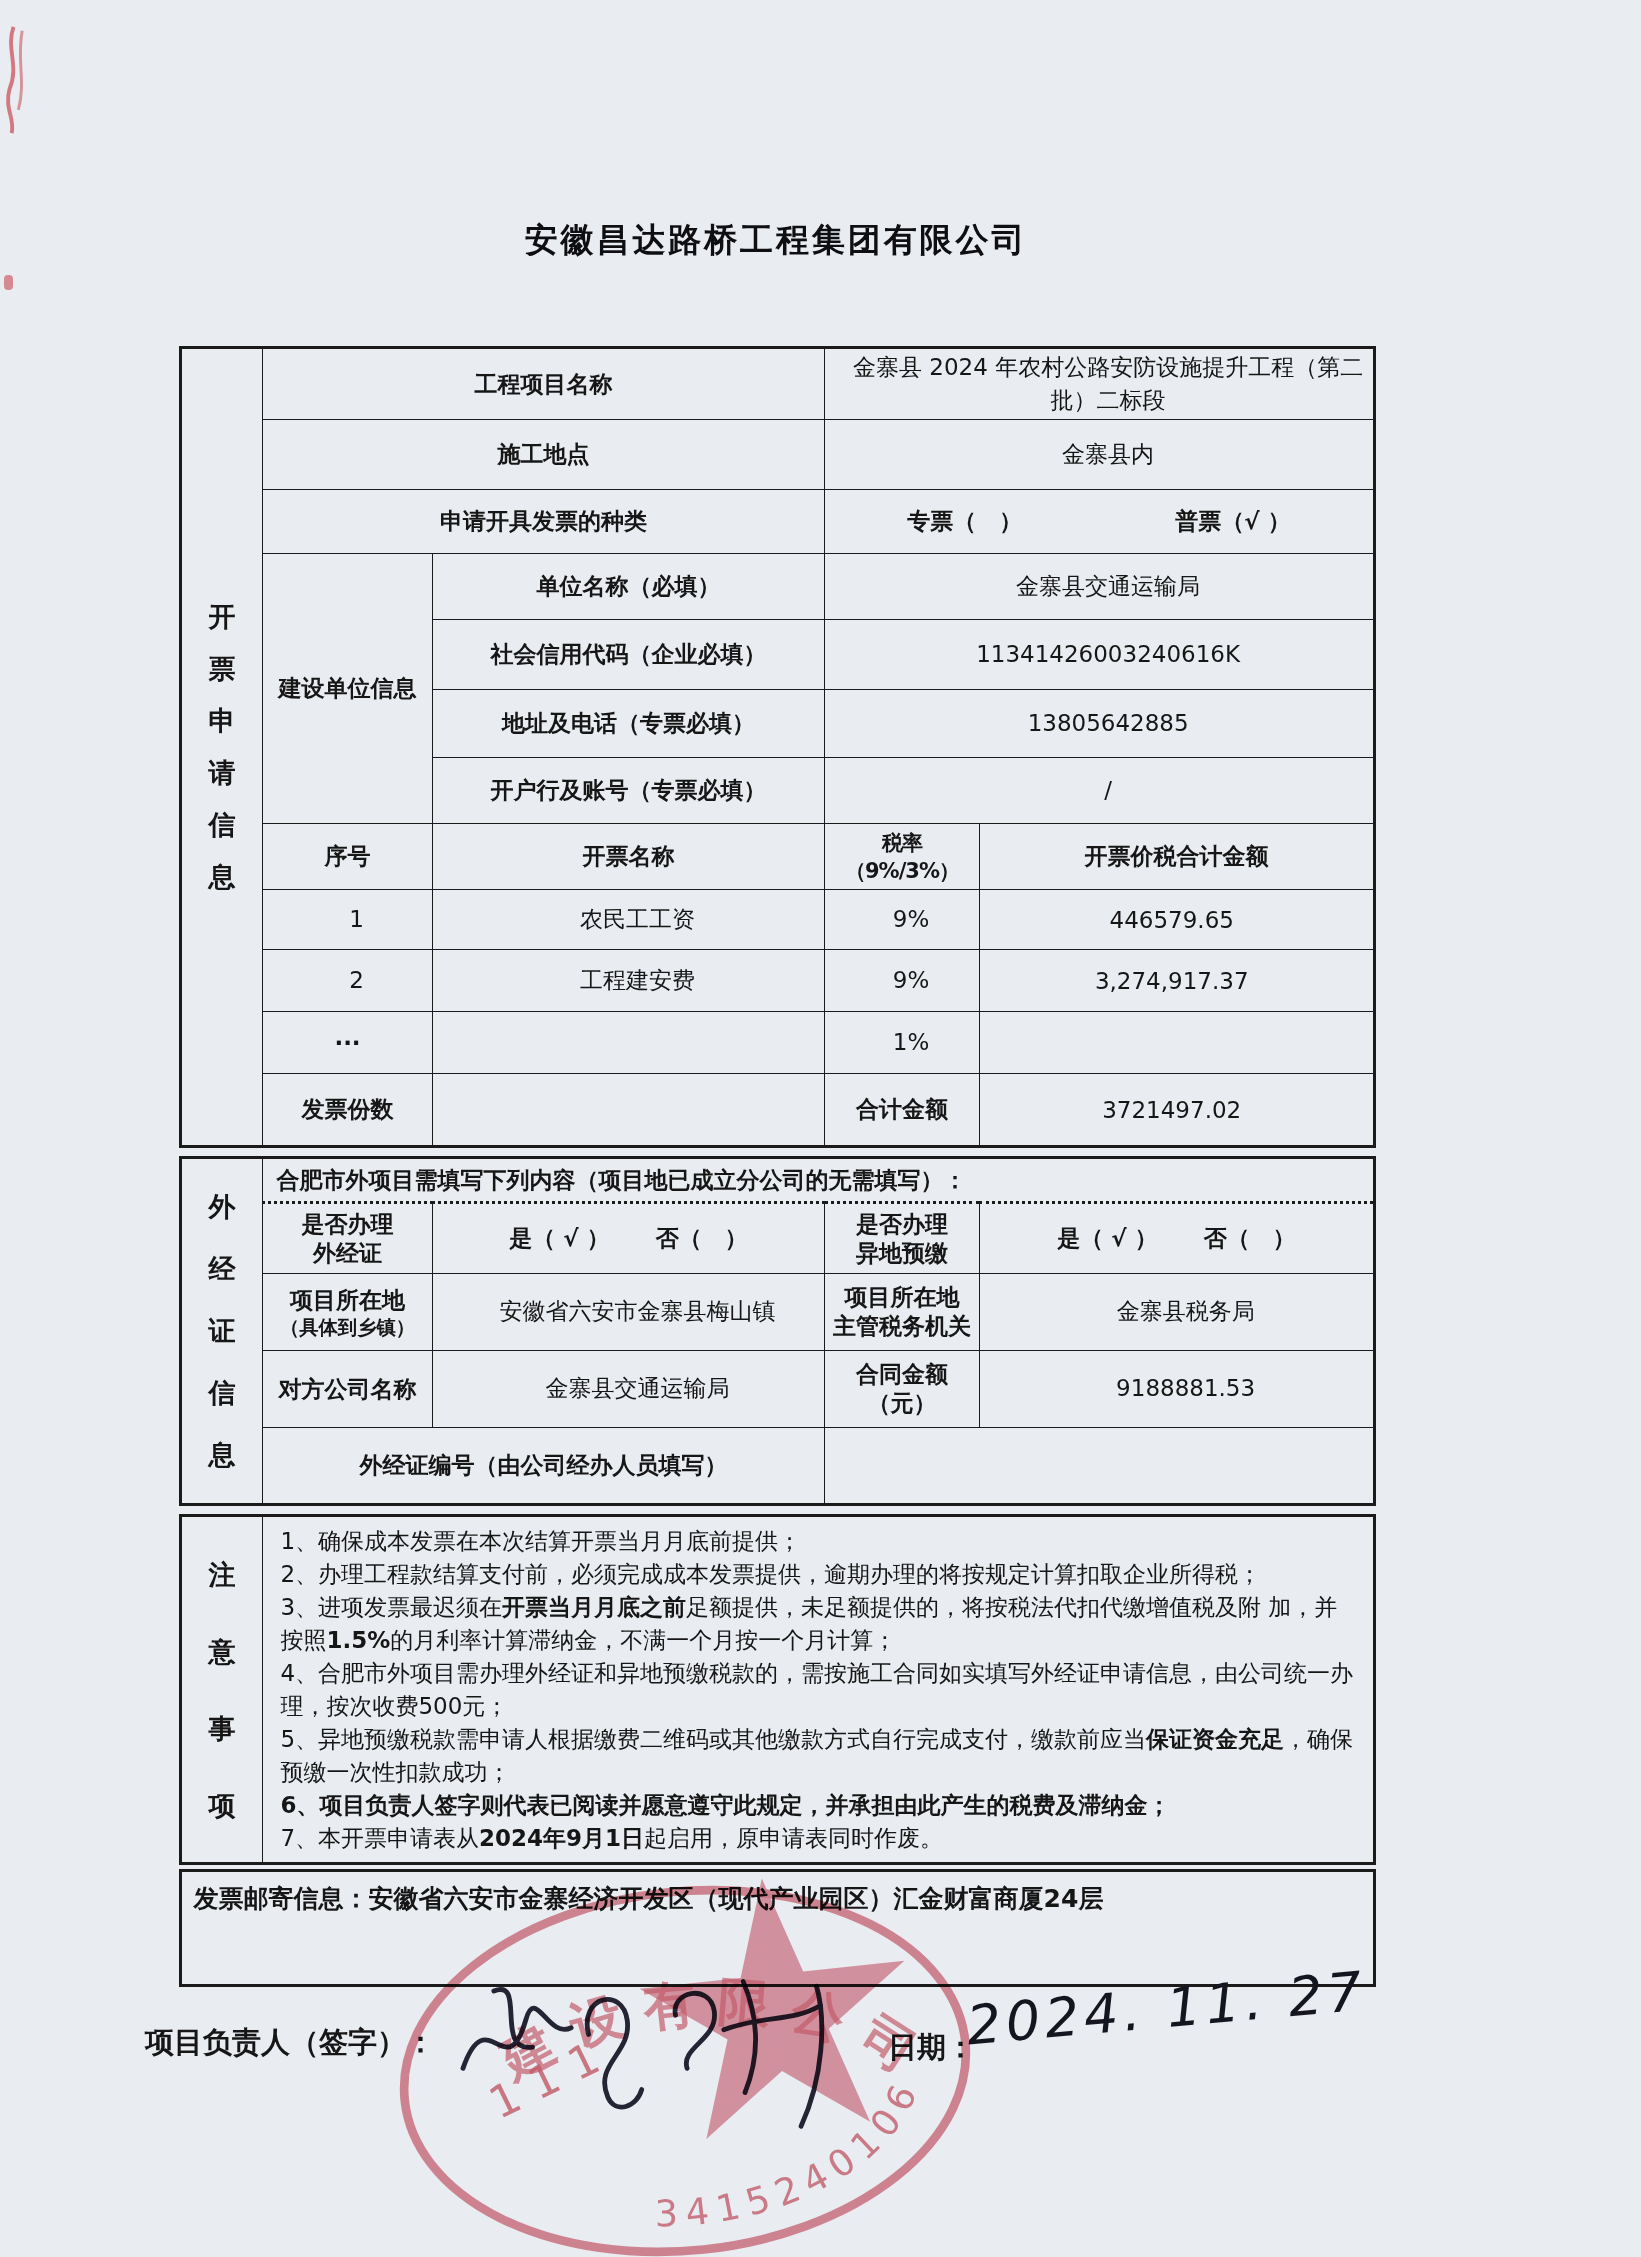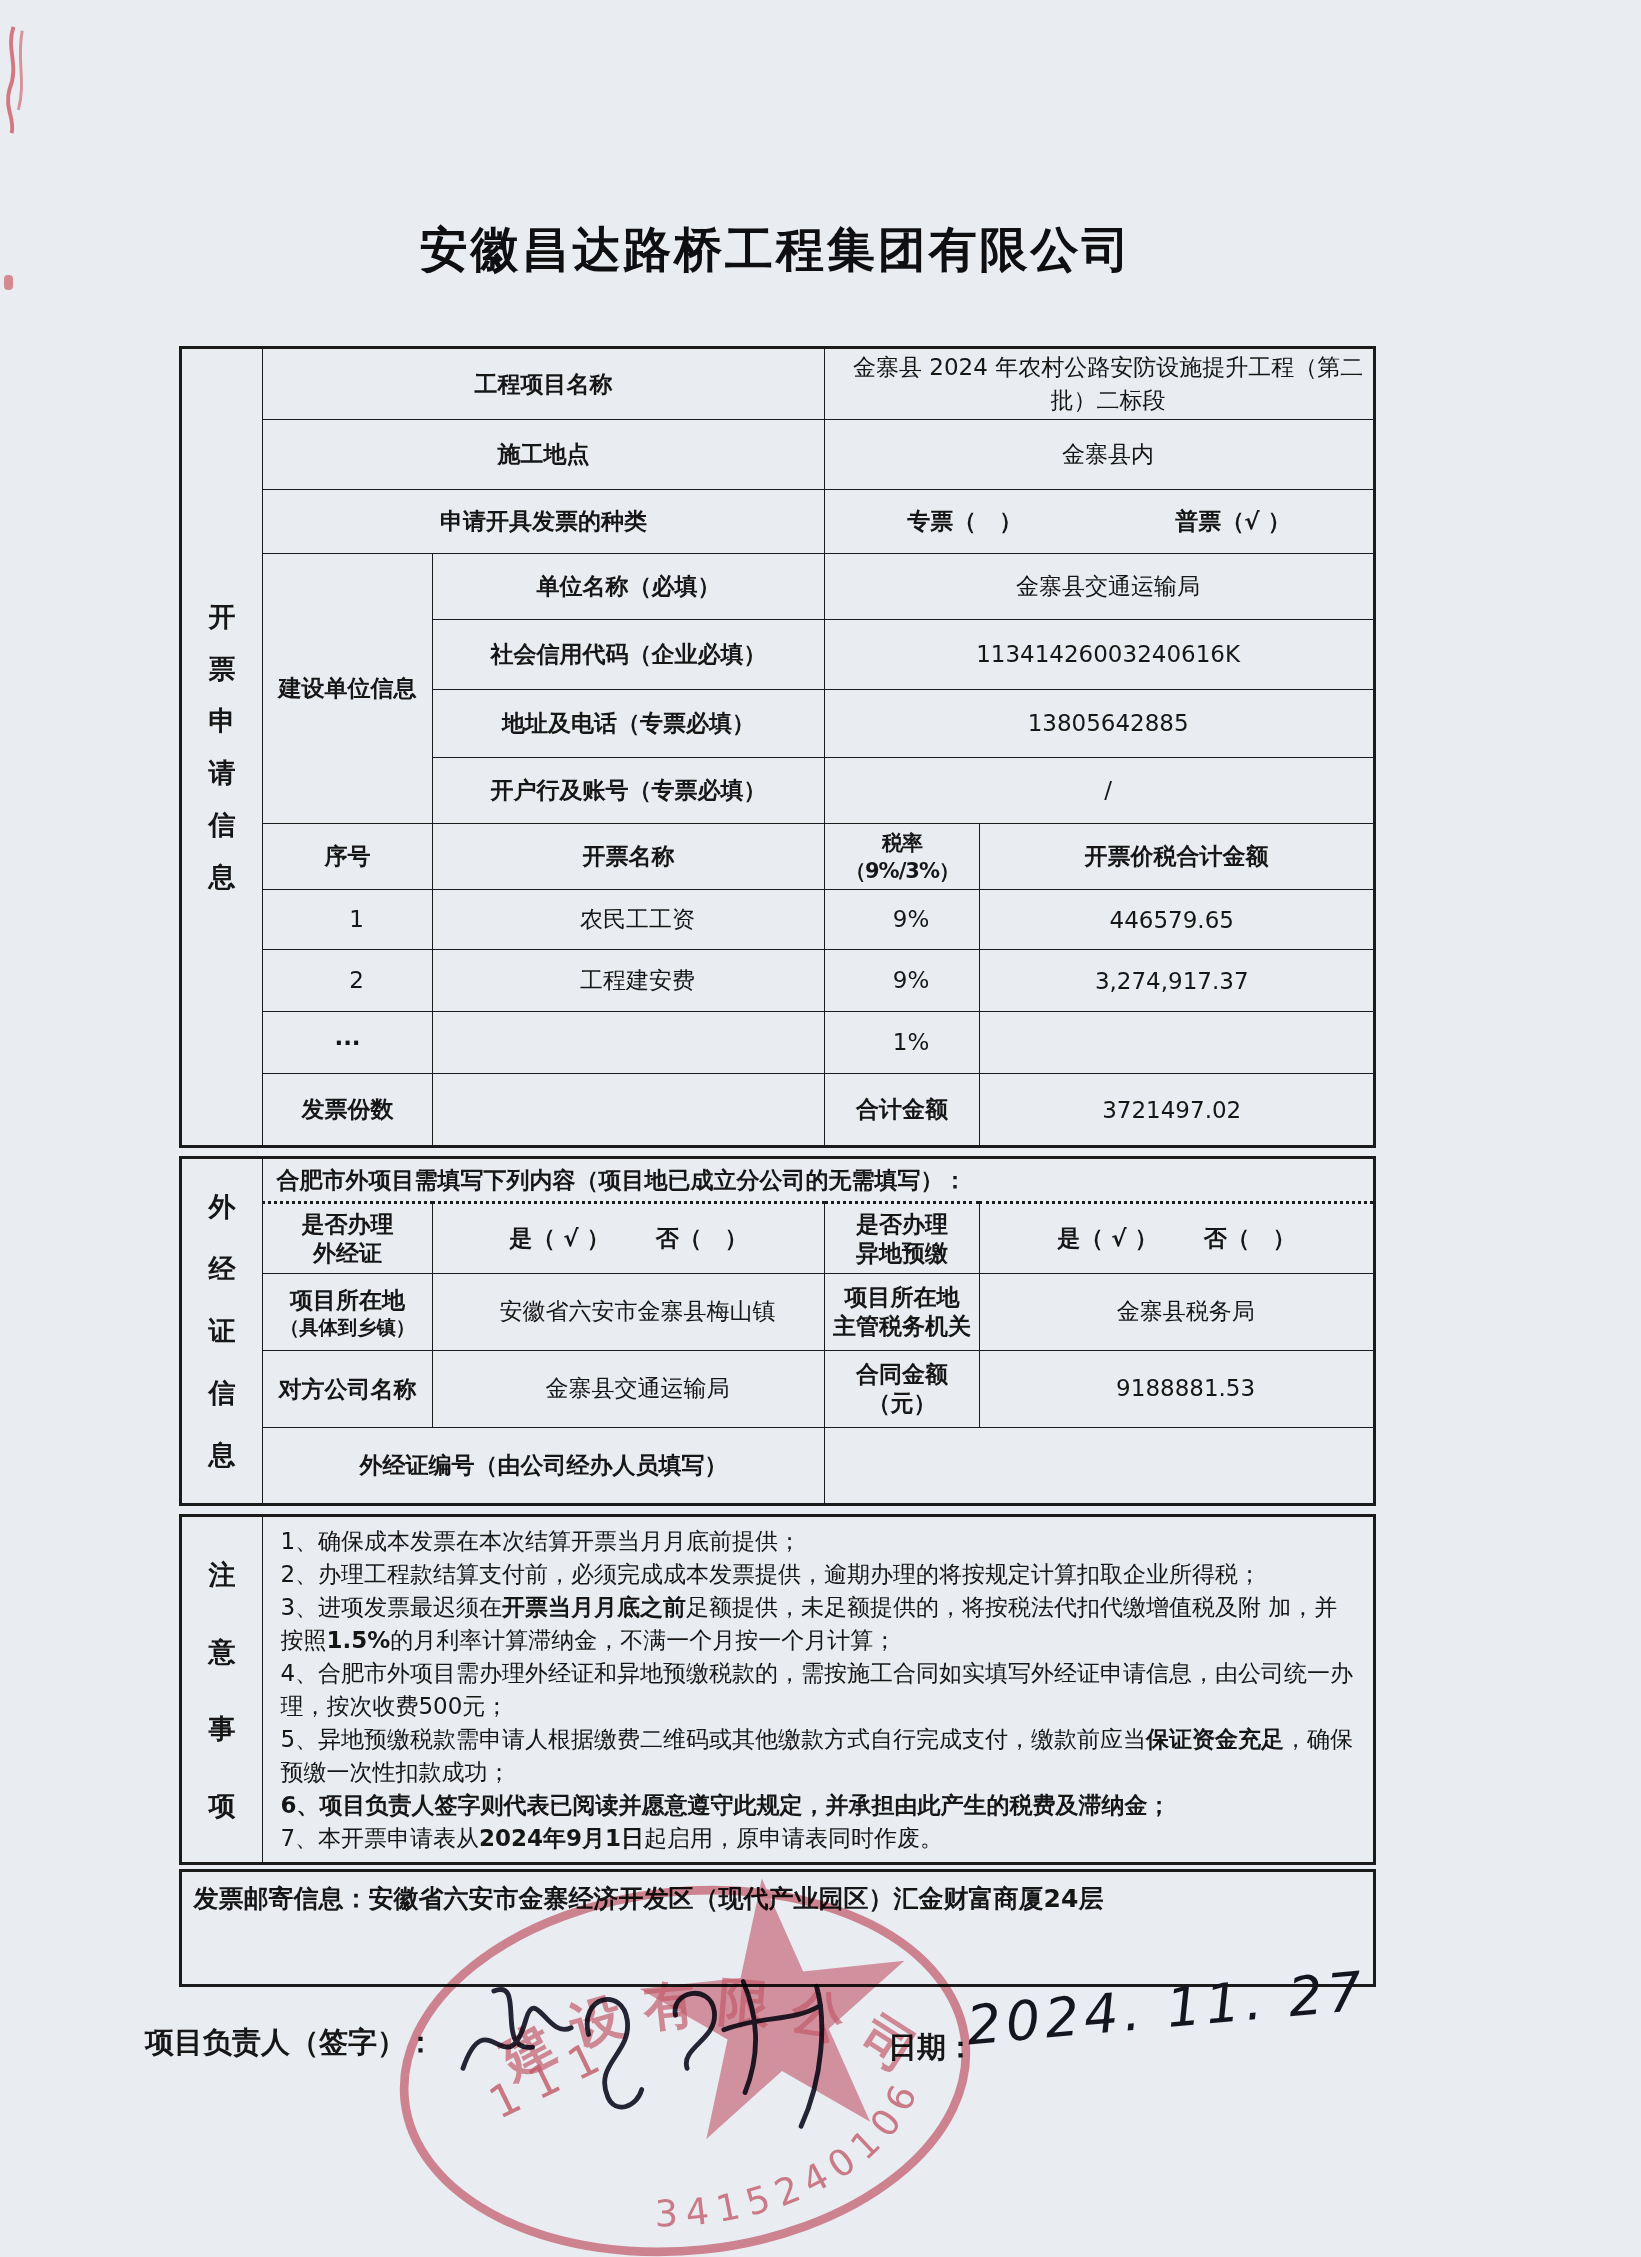--- a/index.html
+++ b/index.html
@@ -4,21 +4,21 @@
 <style>
   html,body{margin:0;padding:0;}
   body{
     width:1641px;height:2257px;
     background:#dfe3ea;
     font-family:"DejaVu Sans","Liberation Sans",sans-serif;
     color:#161616;
   }
   .doc{position:relative;width:1641px;height:2257px;background:#e9ecf1;overflow:hidden;}
   .title{position:absolute;top:218px;left:179px;width:1194px;text-align:center;
-         font-size:48px;font-weight:700;letter-spacing:2.9px;color:#0f0f12;}
+         font-size:33px;font-weight:700;letter-spacing:2.9px;color:#0f0f12;}
   .subtitle{position:absolute;top:274px;left:179px;width:1194px;text-align:center;
          font-size:39px;font-weight:700;letter-spacing:3.9px;color:#0f0f12;}
   .tables{position:absolute;top:346px;left:179px;width:1194px;}
   table{border-collapse:collapse;table-layout:fixed;width:1194px;background:transparent;}
   table{border:3.9px solid #1b1b1b;margin:0;}
   td{border:1.9px solid #1b1b1b;text-align:center;vertical-align:middle;
      font-size:23px;padding:1.9px 5.8px;overflow:hidden;color:#161616;}
   .t1{margin-bottom:7.7px;}
   .t2{margin-bottom:7.7px;}
   .t3{margin-bottom:3.9px;}

